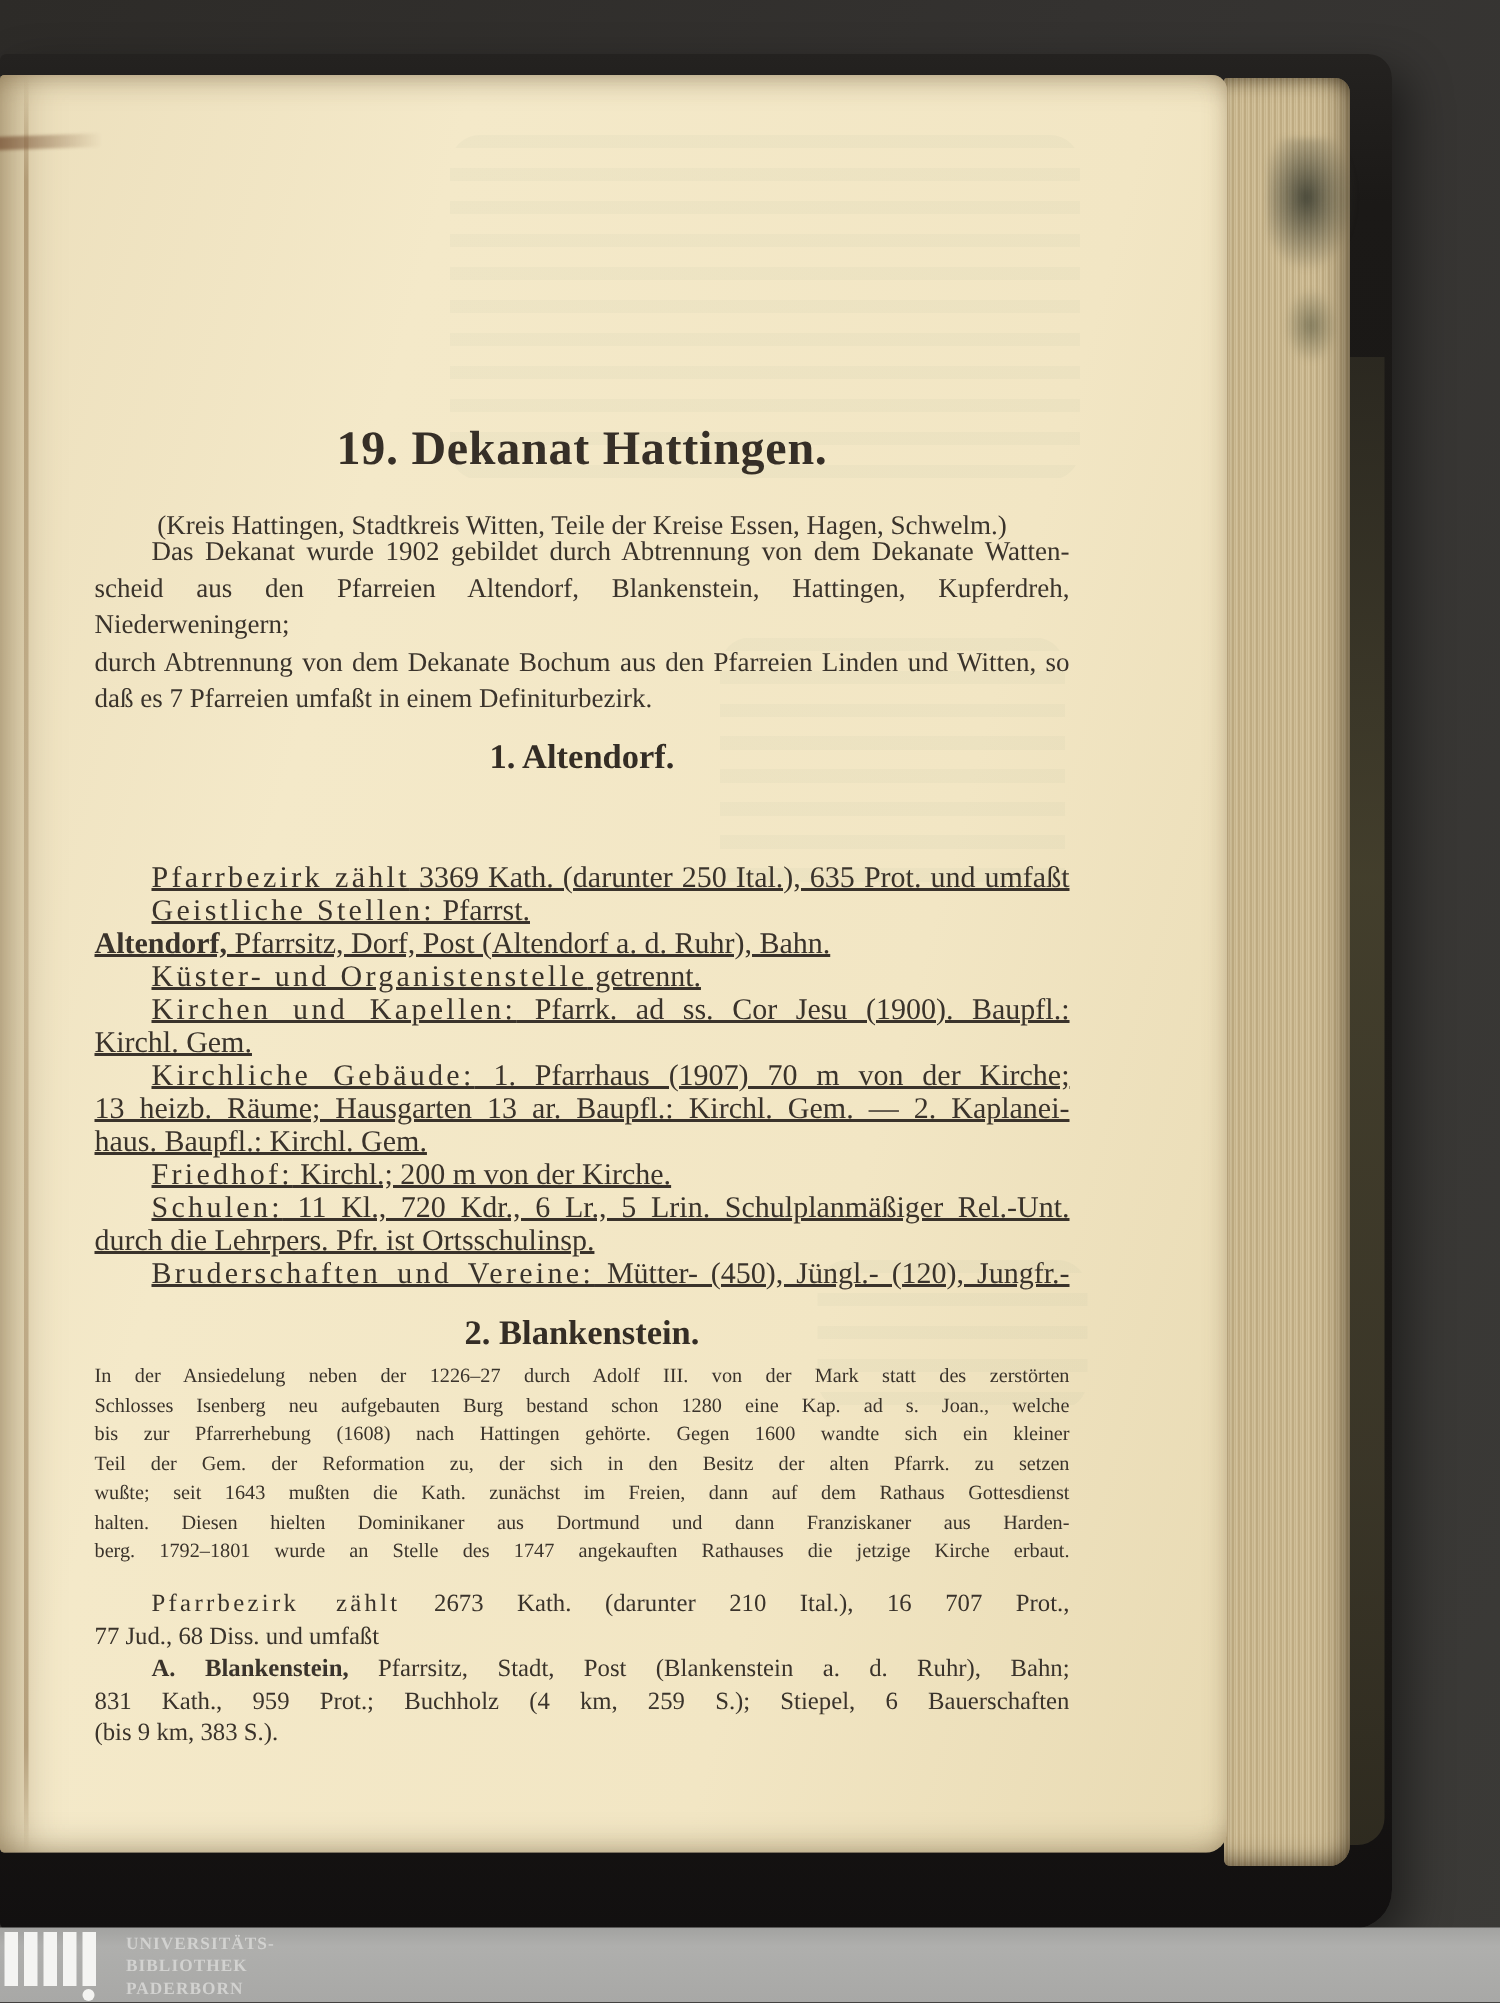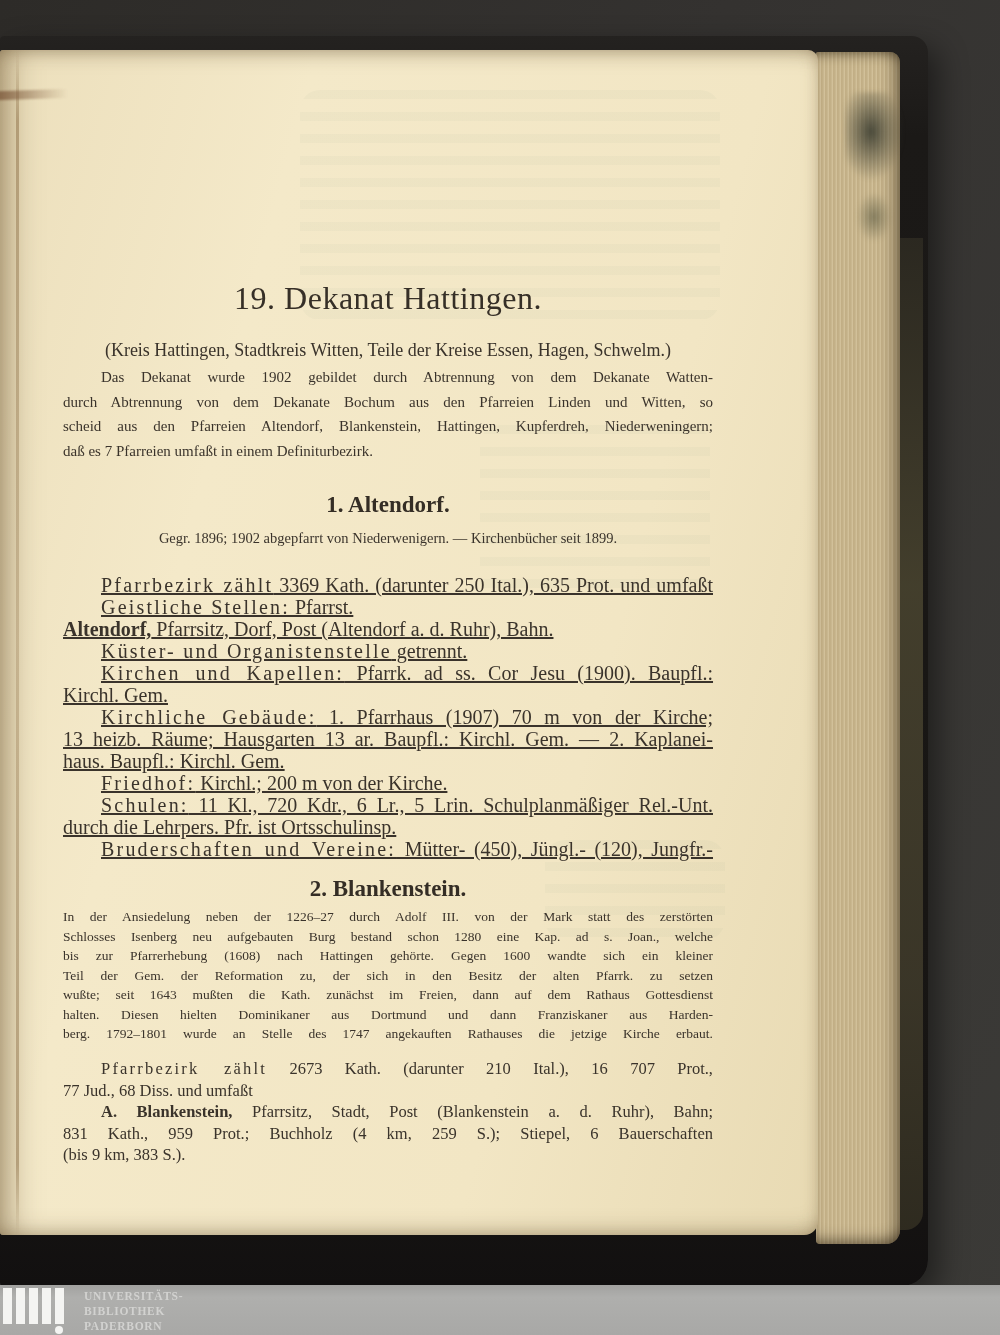--- a/index.html
+++ b/index.html
@@ -46,24 +46,24 @@
         transform:rotate(-2deg);filter:blur(1px);opacity:.75;}
   .ghost{position:absolute;opacity:.5;pointer-events:none;border-radius:20px;
         background:repeating-linear-gradient(180deg,rgba(125,150,125,.10) 0 9px,rgba(125,150,125,0) 9px 22px);}
   .ghost1{left:300px;top:40px;width:420px;height:230px;}
   .ghost2{left:480px;top:375px;width:230px;height:175px;}
   .ghost3{left:545px;top:790px;width:180px;height:100px;}
 
   
   .content{position:absolute;left:63px;top:0;width:650px;height:100%;color:#3a332b;}
   .blk{position:absolute;left:0;width:650px;}
-  .chapter-title{top:230px;font-size:32px;font-weight:normal;text-align:center;
+  .chapter-title{top:230px;font-size:32px;font-weight:bold;text-align:center;
         letter-spacing:.5px;color:#362f27;}
   .chapter-subtitle{top:274px;font-size:18px;text-align:center;white-space:nowrap;margin-top:16px;}
-  .chapter-intro{top:305px;font-size:15px;line-height:24.5px;margin-top:10px;}
+  .chapter-intro{top:305px;font-size:18px;line-height:24.5px;}
   .sec-head{font-size:23px;font-weight:bold;text-align:center;color:#342d25;}
   .s1-head{top:442px;}
   .s1-note{top:478px;font-size:14.5px;line-height:20px;}
   .s1-body{top:524px;font-size:20px;line-height:22px;text-decoration:underline;}
   .s2-head{top:826px;}
   .s2-note{top:857px;font-size:13.5px;line-height:19.5px;}
   .s2-body{top:1008px;font-size:16.5px;line-height:21.5px;}
 
   .tl{text-align:left;}
   .tl.ind{text-indent:38px;}
@@ -101,30 +101,27 @@
     <div class="ghost ghost3"></div>
 
     <div class="content">
 
       <div class="blk chapter-title">19. Dekanat Hattingen.</div>
 
       <div class="blk chapter-subtitle">(Kreis Hattingen, Stadtkreis Witten, Teile der Kreise Essen, Hagen, Schwelm.)</div>
 
       <div class="blk chapter-intro">
           <div class="tl ind j"><span>Das Dekanat wurde 1902 gebildet durch Abtrennung von dem Dekanate Watten-</span></div>
+          <div class="tl j"><span>scheid aus den Pfarreien Altendorf, Blankenstein, Hattingen, Kupferdreh, Niederweningern;</span></div>
           <div class="tl j"><span>durch Abtrennung von dem Dekanate Bochum aus den Pfarreien Linden und Witten, so</span></div>
-          <div class="tl j"><span>scheid aus den Pfarreien Altendorf, Blankenstein, Hattingen, Kupferdreh, Niederweningern;</span></div>
           <div class="tl"><span>daß es 7 Pfarreien umfaßt in einem Definiturbezirk.</span></div>
         </div>
 
       <div class="blk sec-head s1-head">1. Altendorf.</div>
 
-      <div class="blk s1-note">
-          <div class="tl ctr"><span>Gegr. 1896; 1902 abgepfarrt von Niederwenigern. — Kirchenbücher seit 1899.</span></div>
-        </div>
 
       <div class="blk s1-body">
           <div class="tl ind j"><span class="sp">Pfarrbezirk zählt</span><span> 3369 Kath. (darunter 250 Ital.), 635 Prot. und umfaßt</span></div>
           <div class="tl ind"><span class="sp">Geistliche Stellen:</span><span> Pfarrst.</span></div>
           <div class="tl"><span class="b">Altendorf,</span><span> Pfarrsitz, Dorf, Post (Altendorf a. d. Ruhr), Bahn.</span></div>
           <div class="tl ind"><span class="sp">Küster- und Organistenstelle</span><span> getrennt.</span></div>
           <div class="tl ind j"><span class="sp">Kirchen und Kapellen:</span><span> Pfarrk. ad ss. Cor Jesu (1900).  Baupfl.:</span></div>
           <div class="tl"><span>Kirchl. Gem.</span></div>
           <div class="tl ind j"><span class="sp">Kirchliche Gebäude:</span><span> 1. Pfarrhaus (1907) 70 m von der Kirche;</span></div>
           <div class="tl j"><span>13 heizb. Räume; Hausgarten 13 ar.  Baupfl.: Kirchl. Gem. — 2. Kaplanei-</span></div>

